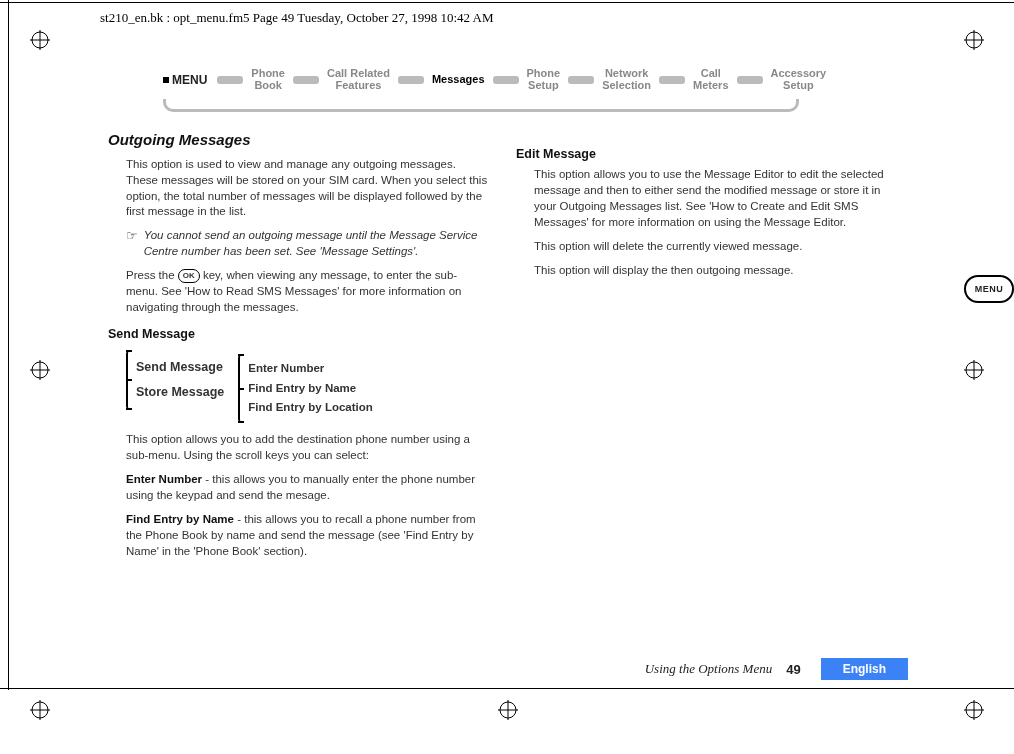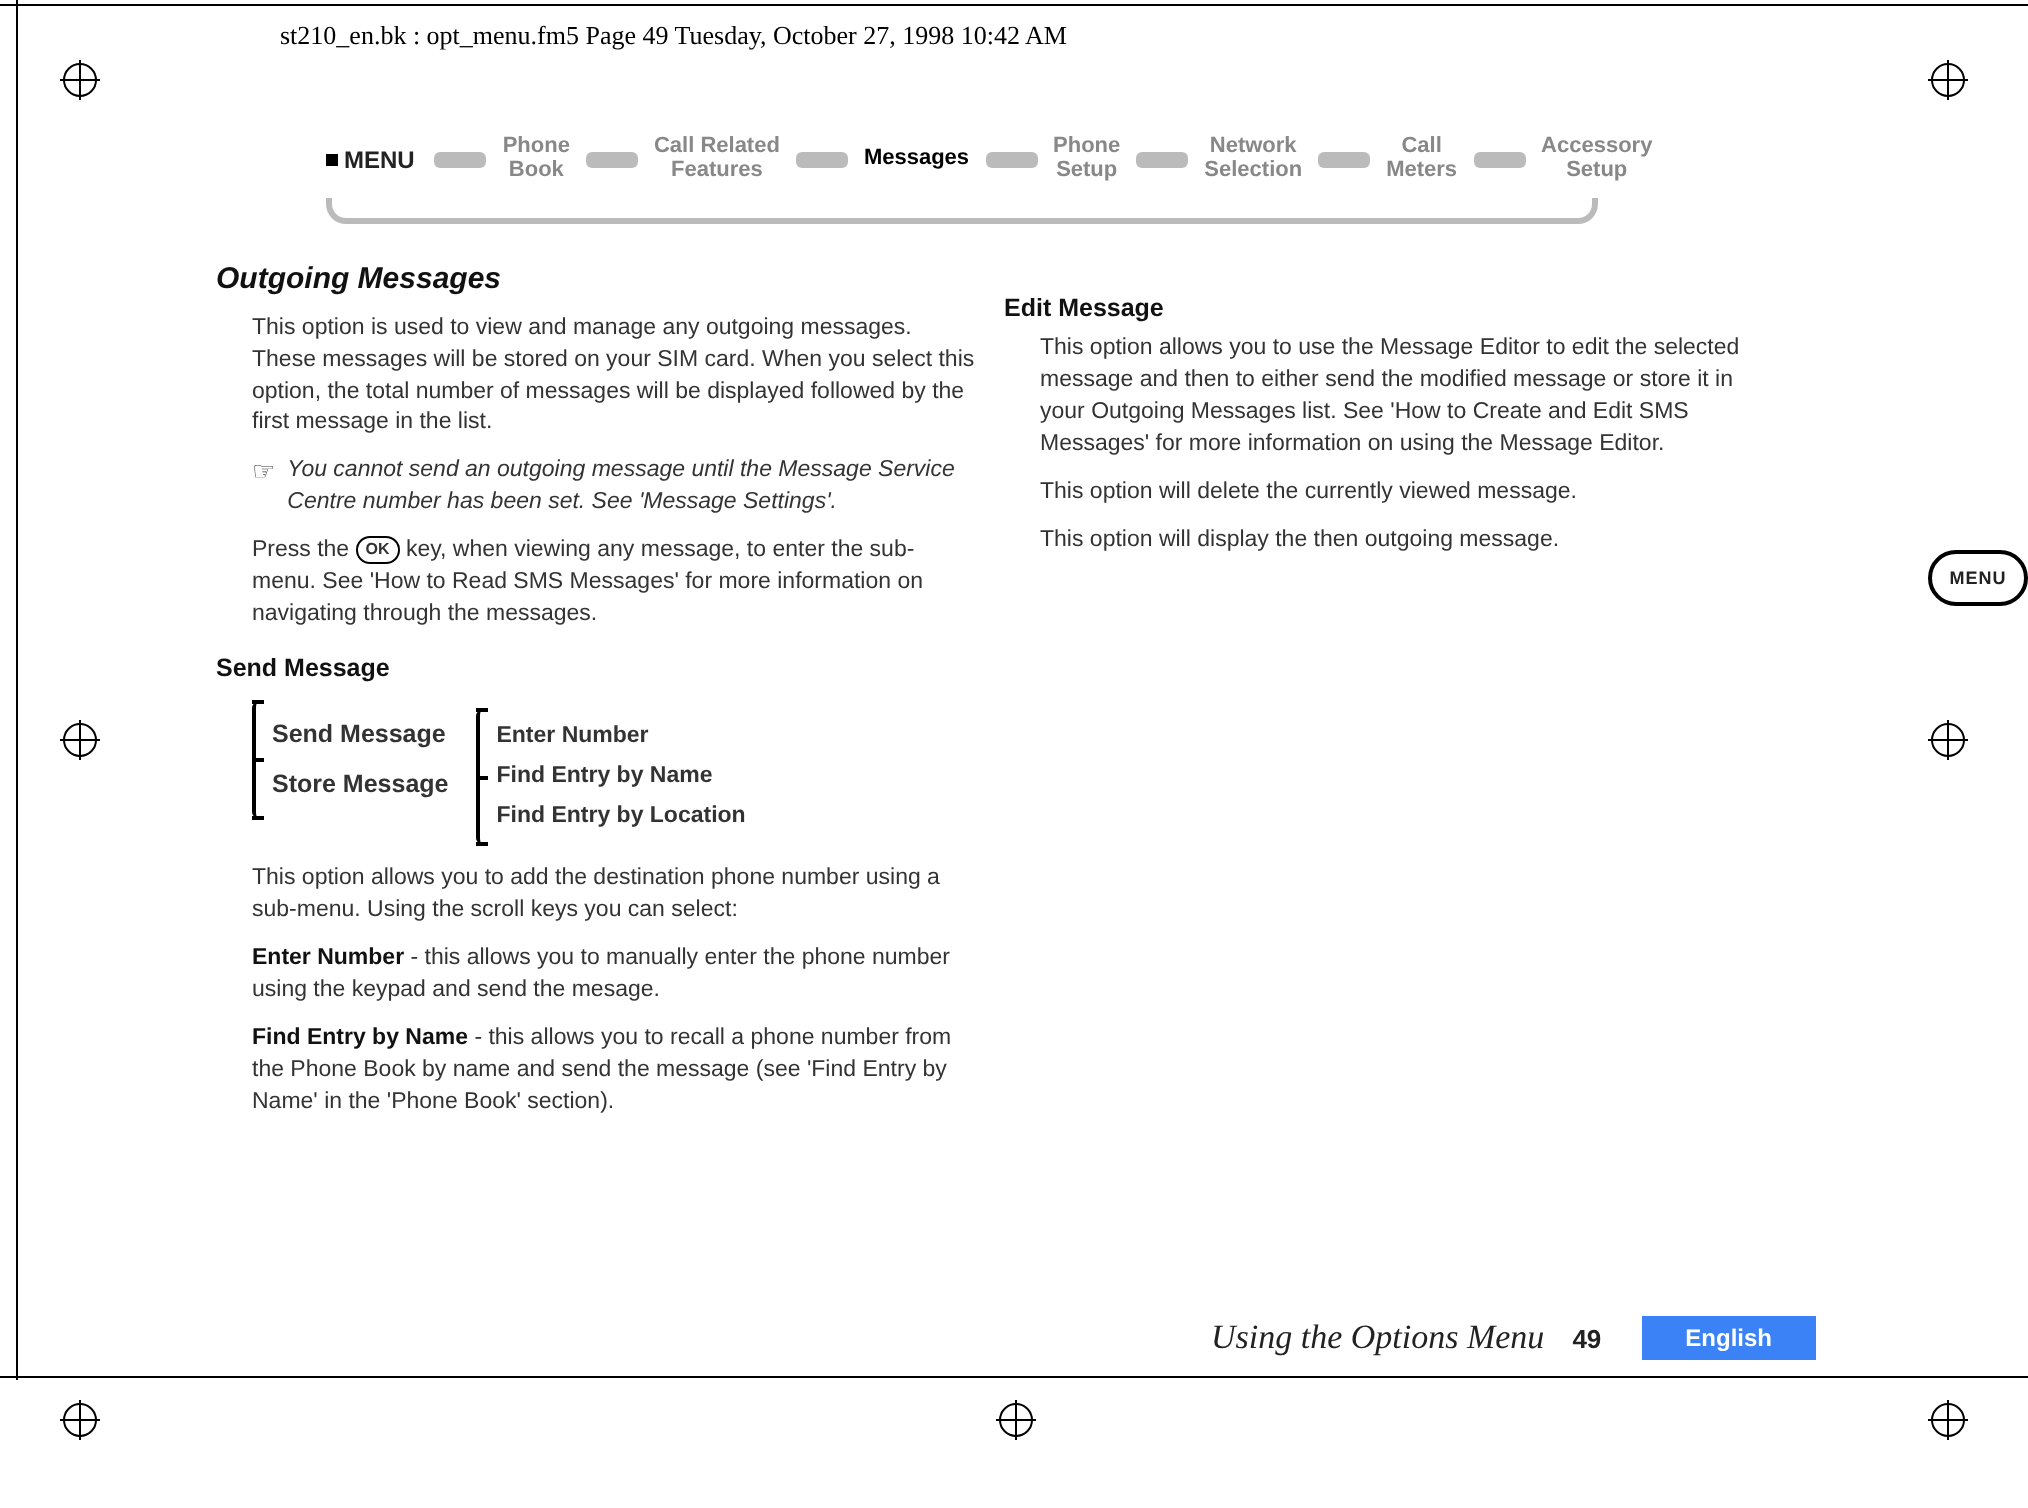--- a/index.html
+++ b/index.html
@@ -19,21 +19,20 @@
     height: 20px;
   }
   .crop-mark svg { display:block; }
   .header-line {
     position: absolute;
     top: 10px;
     left: 100px;
     font-size: 13px;
     font-family: "Times New Roman", serif;
     color: #000;
-    margin-left: 40px;
   }
   .page {
     position: absolute;
     left: 108px;
     top: 68px;
     width: 800px;
   }
   
   .nav {
     display: flex;
@@ -72,21 +71,21 @@
     border-left: 3px solid #bbb;
     border-right: 3px solid #bbb;
     border-bottom-left-radius: 10px;
     border-bottom-right-radius: 10px;
     height: 10px;
     margin: -10px 0 18px 55px;
     width: 630px;
   }
   .columns {
     display: flex;
-    gap: 14px;
+    gap: 28px;
   }
   .col {
     width: 380px;
     font-size: 11.5px;
     line-height: 1.38;
     color: #333;
   }
   h2 {
     font-style: italic;
     font-weight: bold;
@@ -176,21 +175,21 @@
     width: 800px;
     display: flex;
     justify-content: flex-end;
     align-items: center;
     gap: 14px;
     font-size: 12px;
   }
   .footer .section-title {
     font-style: italic;
     font-family: "Times New Roman", serif;
-    font-size: 17px;
+    font-size: 13px;
     color: #222;
   }
   .footer .pageno {
     font-weight: bold;
     font-size: 13px;
   }
   .footer .tab {
     background: #3b82f6;
     color: #fff;
     font-weight: bold;

